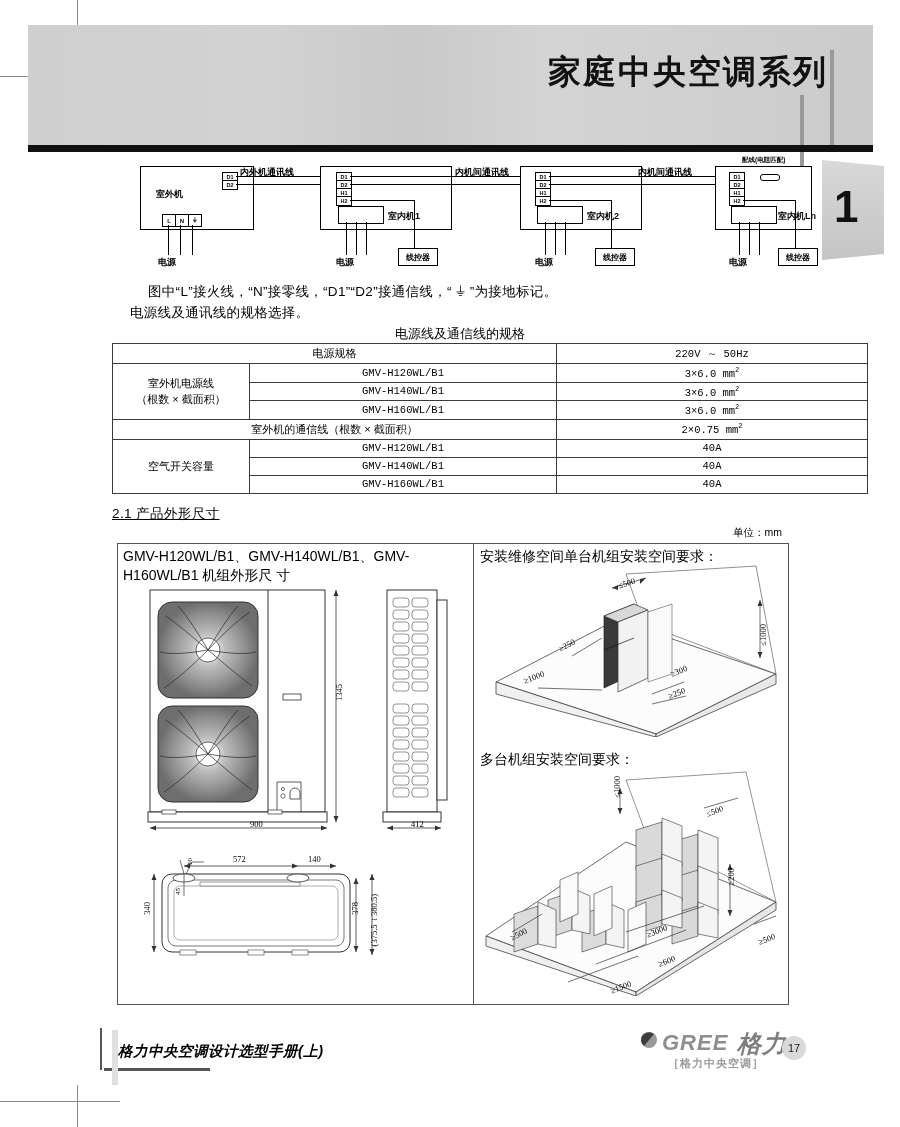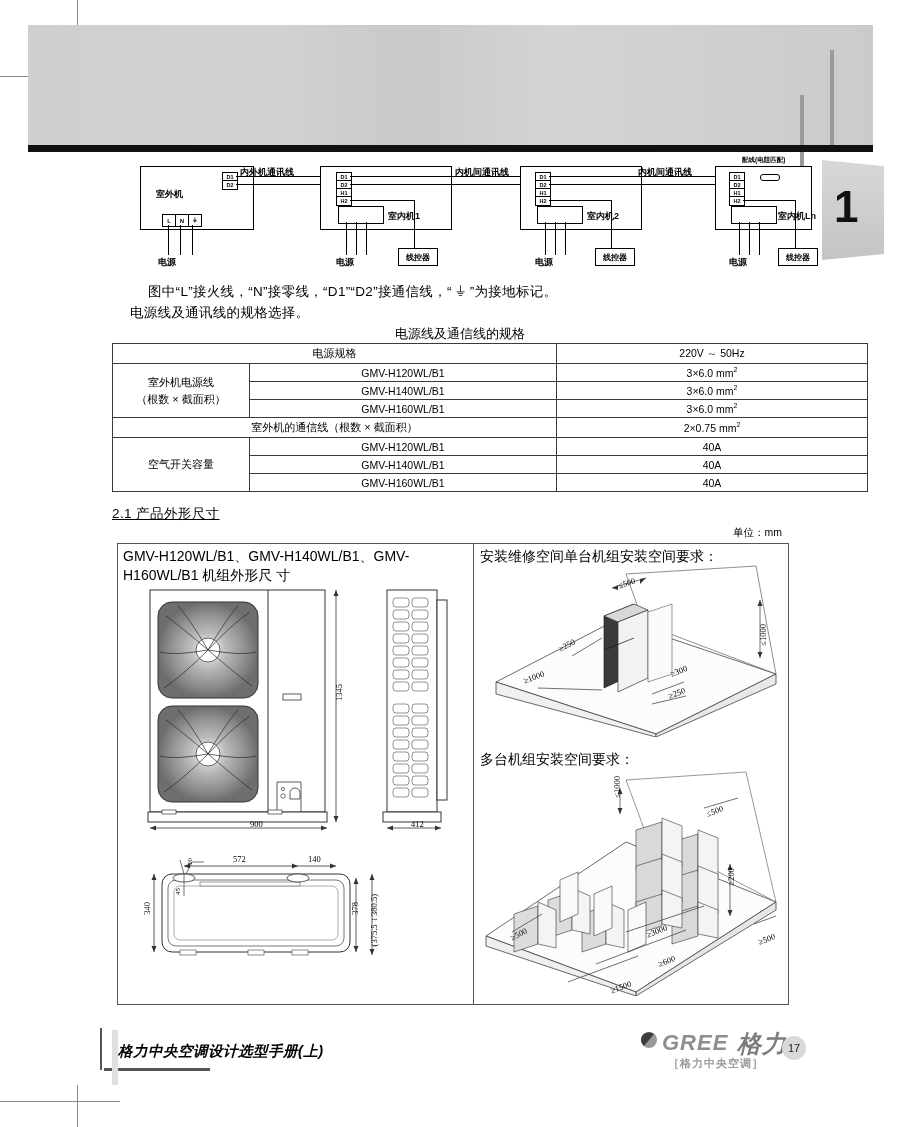--- a/index.html
+++ b/index.html
@@ -57,21 +57,21 @@
     font-weight:bold;white-space:nowrap;}
 
   
   .note{position:absolute;font-size:13.5px;letter-spacing:.3px;white-space:nowrap;}
   .tbl-cap{position:absolute;font-size:13px;}
 
   
   #spec{position:absolute;left:112px;top:343px;width:756px;border-collapse:collapse;
     font-size:10.5px;}
   #spec td{border:1px solid #3a3a3a;text-align:center;padding:2px 3px;height:13px;
-    font-family:Liberation Sans, sans-serif;}
+    font-family:Liberation Mono, monospace;}
   #spec .cnc{font-family:"Liberation Sans",sans-serif;font-size:11px;}
   .sup{font-size:7px;vertical-align:super;}
 
   
   .h2{position:absolute;font-family:"Liberation Sans",sans-serif;font-weight:bold;
     font-size:15px;letter-spacing:.5px;}
   .h3{position:absolute;font-size:13.5px;letter-spacing:.4px;}
   .unit{position:absolute;font-size:10.5px;}
 
   
@@ -103,20 +103,21 @@
 
   <div class="cm v" style="left:77px;top:0;height:80px;"></div>
   <div class="cm h" style="left:0;top:76px;width:110px;"></div>
   <div class="cm v" style="left:77px;top:1085px;height:42px;"></div>
   <div class="cm h" style="left:0;top:1101px;width:120px;"></div>
 
   <div class="hdr-band"></div>
   <div class="hdr-tick" style="left:800px;top:95px;height:72px;"></div>
   <div class="hdr-tick" style="left:830px;top:50px;height:100px;"></div>
   <div class="hdr-bar"></div>
+  <div class="hdr-title">家庭中央空调系列</div>
 
   <div class="chtab">
     <span>1</span>
   </div>
 
   <div id="wiring">
 
     <div class="wbox" style="left:30px;top:8px;width:112px;height:62px;"></div>
     <div class="wlbl" style="left:46px;top:30px;">室外机</div>
     <div class="term" style="left:112px;top:14px;width:14px;height:8px;">D1</div>

